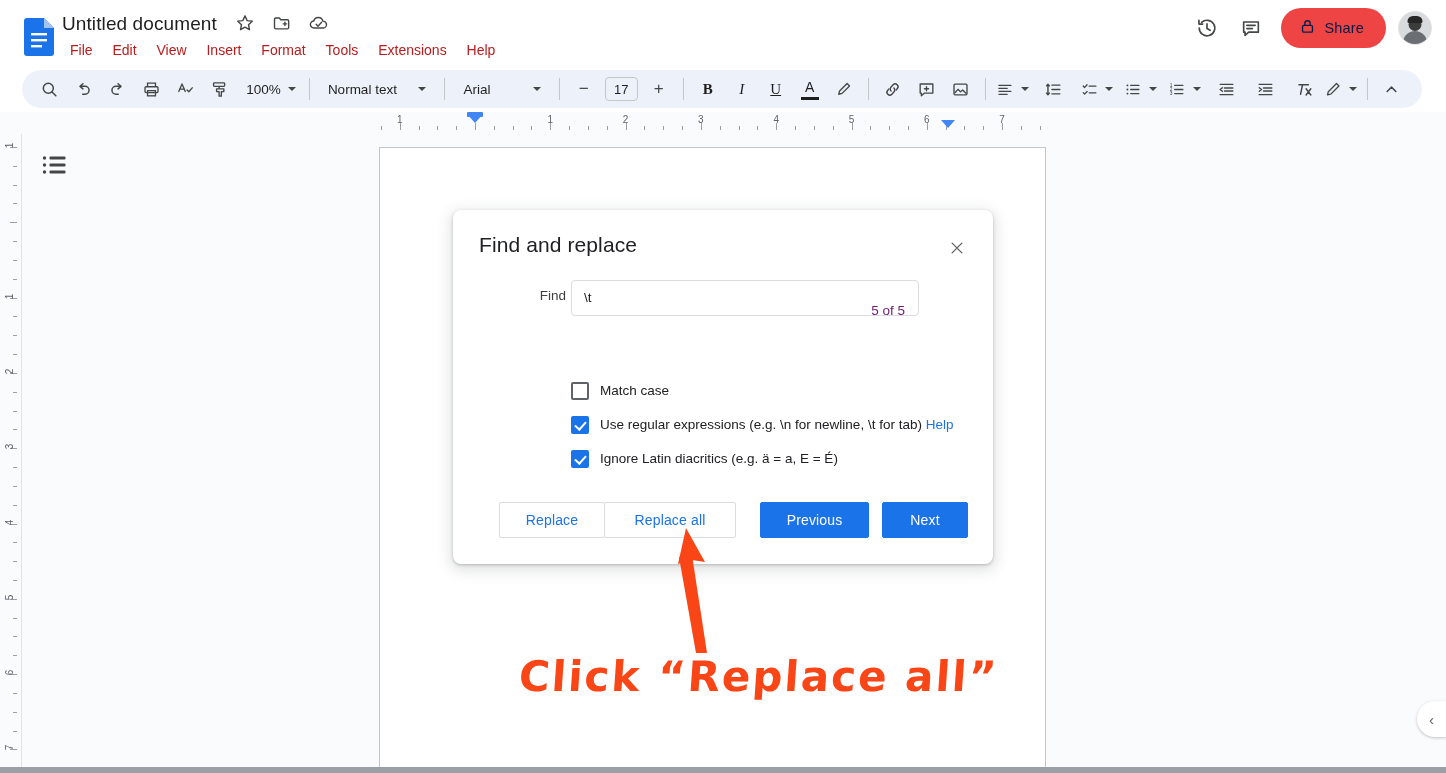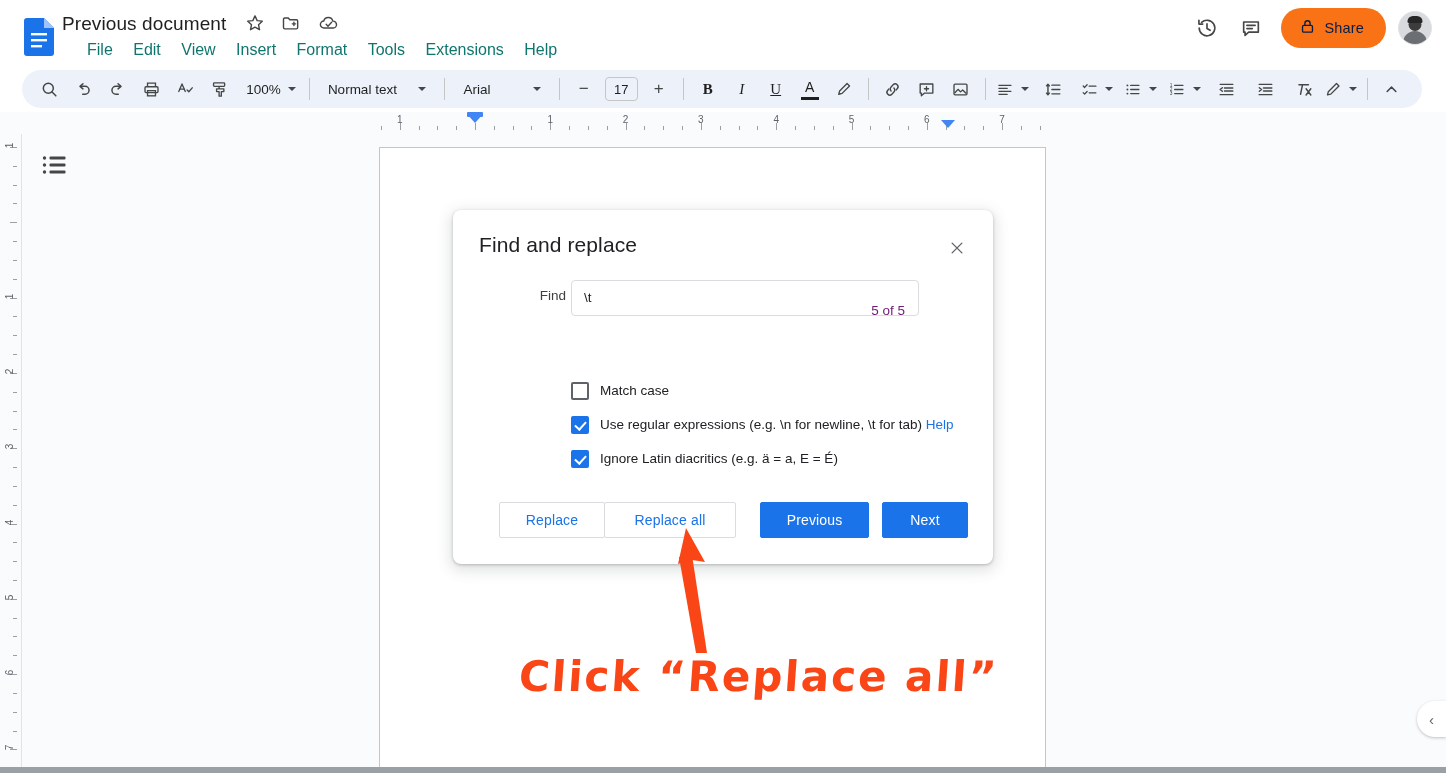--- a/index.html
+++ b/index.html
@@ -34,43 +34,43 @@
   .title-icons {
     display: inline-block; vertical-align: middle;
     margin-left: 14px;
   }
   .title-icons span {
     display: inline-block; width: 22px; height: 22px;
     margin-right: 10px; vertical-align: middle;
     color: #444746;
   }
   .menubar {
-    position: absolute; left: 79px; top: 38px;
-    font-size: 16px; color: #0f766e;
+    position: absolute; left: 62px; top: 38px;
+    font-size: 14px; color: #b91c1c;
     white-space: nowrap;
   }
   .menubar .mi {
     display: inline-block; padding: 2px 8px;
     border-radius: 4px; cursor: default;
     line-height: 20px;
   }
   .menubar .mi:first-child { margin-left: 0; }
 
   .top-right {
     position: absolute; right: 14px; top: 8px;
     display: flex; align-items: center; gap: 4px;
   }
   .icon-btn {
     width: 40px; height: 40px; border-radius: 50%;
     display: flex; align-items: center; justify-content: center;
     color: #444746; background: transparent; border: none;
   }
   .share-btn {
     height: 40px; border-radius: 20px;
-    background: #f97316; color: #041e49;
+    background: #ef4444; color: #041e49;
     display: flex; align-items: center; gap: 9px;
     padding: 0 22px 0 18px; border: none;
     font-size: 14.5px; font-family: inherit;
     margin: 0 8px 0 6px; letter-spacing: .15px; justify-content: flex-end;
   }
   .avatar {
     width: 34px; height: 34px; border-radius: 50%;
     overflow: hidden; position: relative;
     background: #d8dadd; border: 1px solid #e3e3e3;
   }
@@ -301,21 +301,21 @@
       <svg width="30" height="38" viewBox="0 0 30 38">
         <path d="M3 0 h17 l10 10 v25 a3 3 0 0 1 -3 3 H3 a3 3 0 0 1 -3 -3 V3 a3 3 0 0 1 3 -3 z" fill="#1a73e8"></path>
         <path d="M20 0 l10 10 h-10 z" fill="#a1c2fa"></path>
         <rect x="7" y="15" width="16" height="2.4" fill="#ffffff"></rect>
         <rect x="7" y="21" width="16" height="2.4" fill="#ffffff"></rect>
         <rect x="7" y="27" width="11" height="2.4" fill="#ffffff"></rect>
       </svg>
     </div>
 
     <div class="title-block">
-      <span class="doc-title">Previous document</span>
+      <span class="doc-title">Untitled document</span>
       <span class="title-icons">
         <span>
           <svg width="20" height="20" viewBox="0 0 24 24" fill="none" stroke="#444746" stroke-width="1.7">
             <path d="M12 3.5 l2.6 5.6 6.1 .7 -4.5 4.2 1.2 6 -5.4 -3 -5.4 3 1.2 -6 -4.5 -4.2 6.1 -.7 z" stroke-linejoin="round"></path>
           </svg>
         </span>
         <span>
           <svg width="20" height="20" viewBox="0 0 24 24" fill="none" stroke="#444746" stroke-width="1.7">
             <path d="M3 7.5 a1.5 1.5 0 0 1 1.5 -1.5 h4.3 l1.7 2 h8 a1.5 1.5 0 0 1 1.5 1.5 v8 a1.5 1.5 0 0 1 -1.5 1.5 H4.5 A1.5 1.5 0 0 1 3 17.5 z" stroke-linejoin="round"></path>
             <path d="M13.5 13 h4 M15.5 11 v4" stroke-linecap="round"></path>

